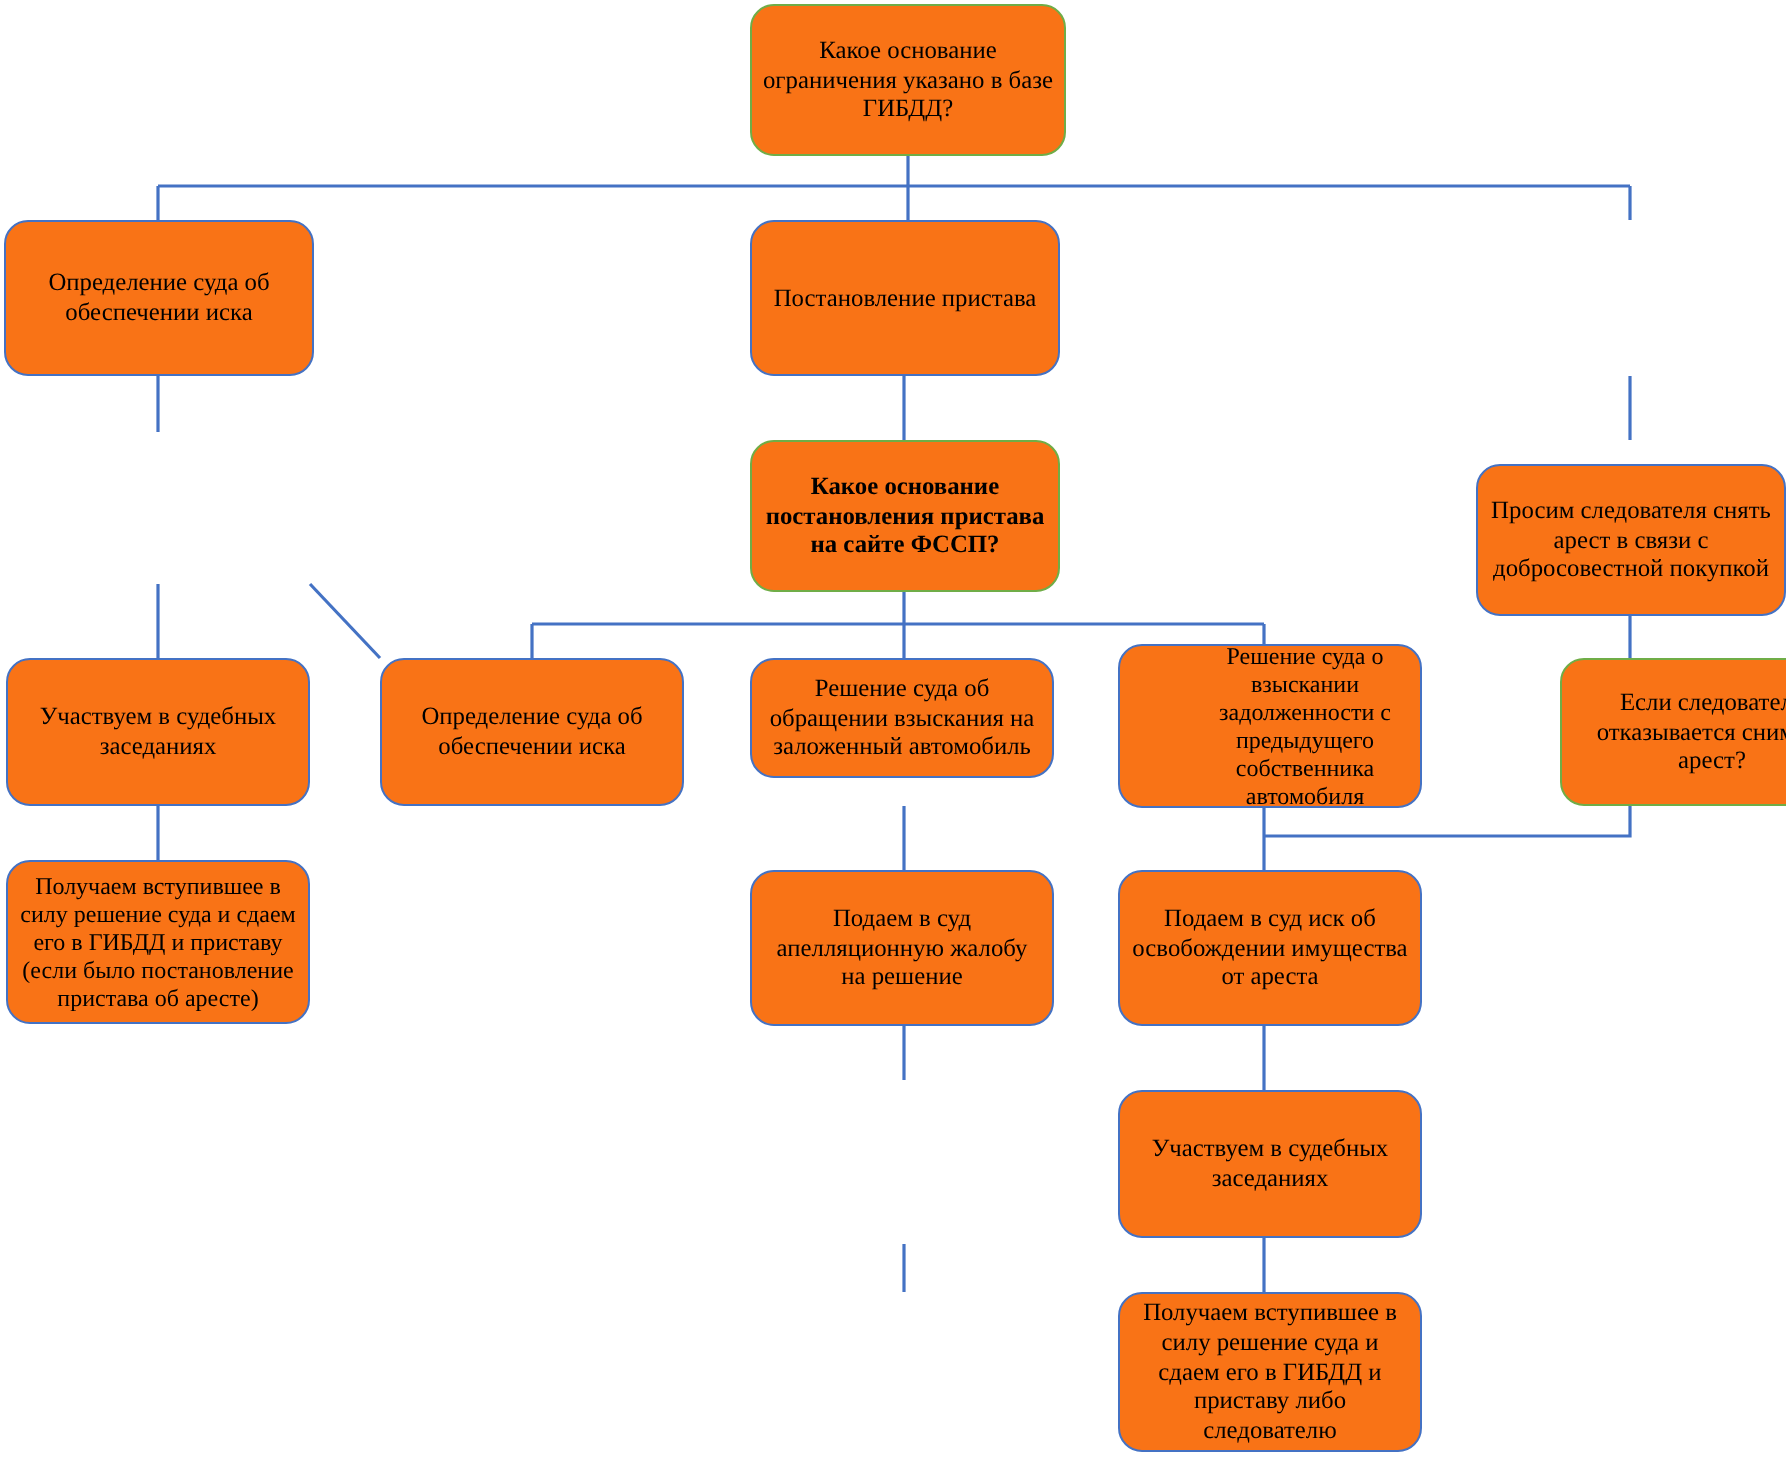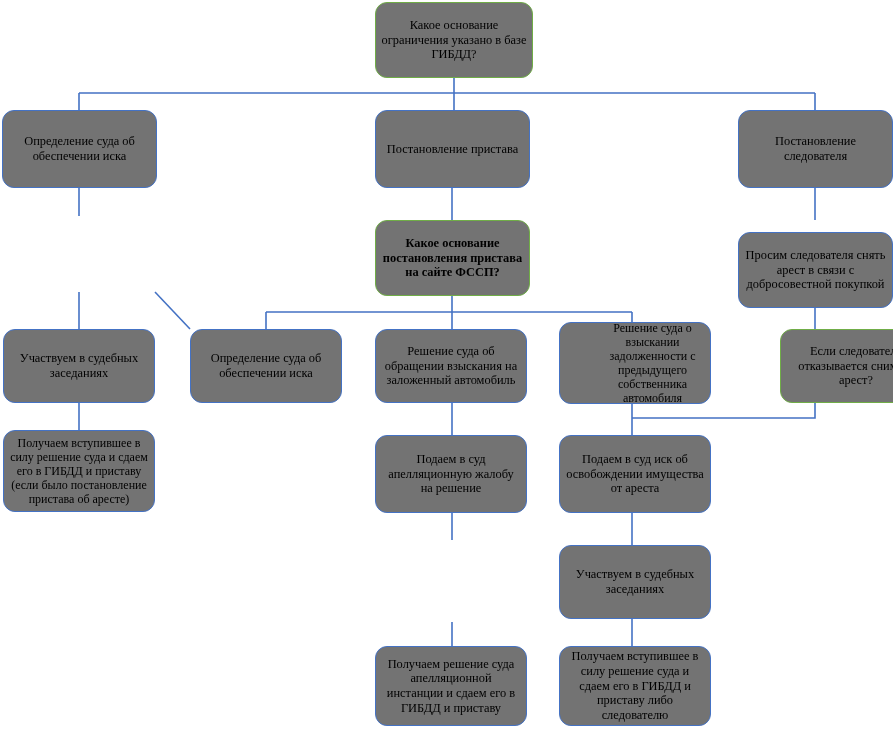--- a/index.html
+++ b/index.html
@@ -8,21 +8,21 @@
     background:#ffffff;
     font-family:"Liberation Serif", serif;
     position:relative;
     overflow:hidden;
   }
   #canvas{position:absolute;left:0;top:0;width:893px;height:729px;}
   svg#wires{position:absolute;left:0;top:0;width:893px;height:729px;pointer-events:none;}
   .node{
     position:absolute;
     box-sizing:border-box;
-    background:#737373;
+    background:#f97316;
     border:1.4px solid #4472C4;
     border-radius:12px;
     display:flex;
     align-items:center;
     justify-content:center;
     text-align:center;
     color:#000000;
     font-size:12.4px;
     line-height:1.18;
     padding:3px 5px;
@@ -79,42 +79,39 @@
   </div>
 
   <div class="node" style="left:2px;top:110px;width:155px;height:78px;">
     <span>Определение суда об обеспечении иска</span>
   </div>
 
   <div class="node" style="left:375px;top:110px;width:155px;height:78px;">
     <span>Постановление пристава</span>
   </div>
 
-  <div class="node" style="left:738px;top:110px;width:155px;height:78px;">
-    <span>Постановление следователя</span>
-  </div>
 
 
   <div class="node decision" style="left:375px;top:220px;width:155px;height:76px;font-weight:bold;">
     <span>Какое основание постановления пристава на сайте ФССП?</span>
   </div>
 
   <div class="node" style="left:738px;top:232px;width:155px;height:76px;">
     <span>Просим следователя снять арест в связи с добросовестной покупкой</span>
   </div>
 
   <div class="node" style="left:3px;top:329px;width:152px;height:74px;">
     <span>Участвуем в судебных заседаниях</span>
   </div>
 
   <div class="node" style="left:190px;top:329px;width:152px;height:74px;">
     <span>Определение суда об обеспечении иска</span>
   </div>
 
-  <div class="node" style="left:375px;top:329px;width:152px;height:74px;align-items:center;">
+  <div class="node" style="left:375px;top:329px;width:152px;height:60px;align-items:center;">
     <span>Решение суда об обращении взыскания на заложенный автомобиль</span>
   </div>
 
   <div class="node" style="left:559px;top:322px;width:152px;height:82px;font-size:12px;padding-left:40px;">
     <span>Решение суда о взыскании задолженности с предыдущего собственника автомобиля</span>
   </div>
 
   <div class="node decision" style="left:780px;top:329px;width:152px;height:74px;font-family:Liberation Serif, serif;">
     <span>Если следователь отказывается снимать арест?</span>
   </div>
@@ -129,21 +126,18 @@
 
   <div class="node" style="left:559px;top:435px;width:152px;height:78px;">
     <span>Подаем в суд иск об освобождении имущества от ареста</span>
   </div>
 
 
   <div class="node" style="left:559px;top:545px;width:152px;height:74px;">
     <span>Участвуем в судебных заседаниях</span>
   </div>
 
-  <div class="node" style="left:375px;top:646px;width:152px;height:80px;">
-    <span>Получаем решение суда апелляционной инстанции и сдаем его в ГИБДД и приставу</span>
-  </div>
 
   <div class="node" style="left:559px;top:646px;width:152px;height:80px;">
     <span>Получаем вступившее в силу решение суда и сдаем его в ГИБДД и приставу либо следователю</span>
   </div>
 
 </div>
 
 </body></html>

